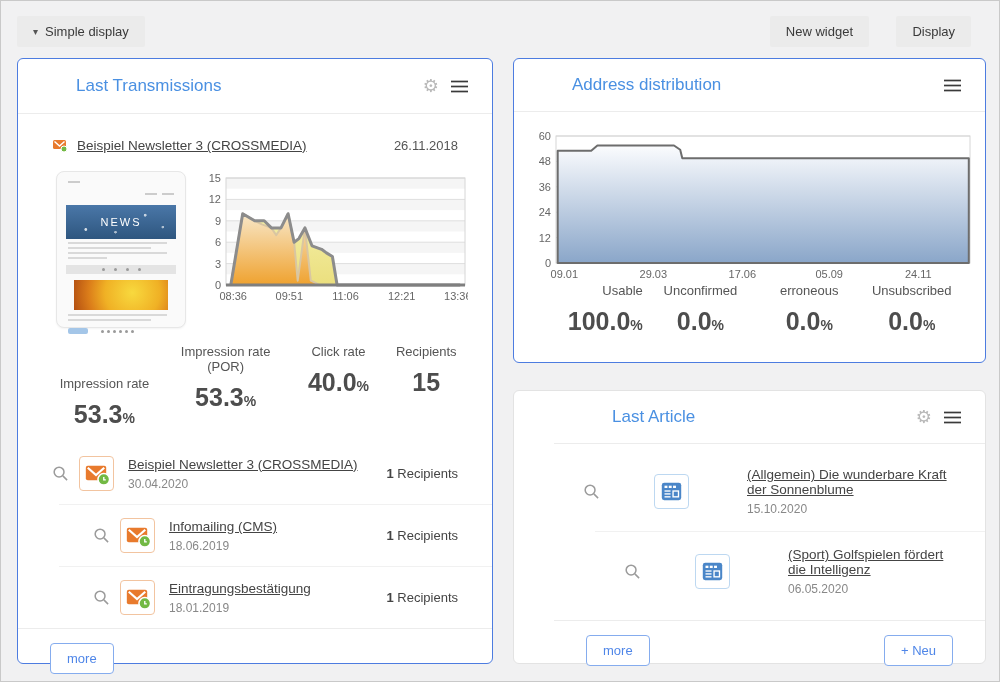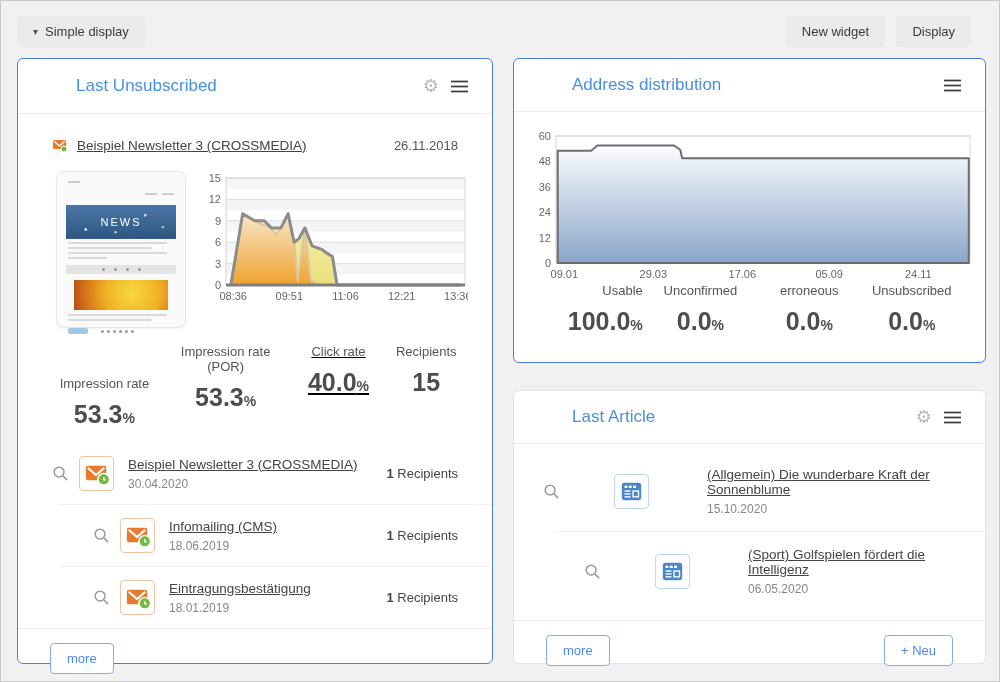--- a/index.html
+++ b/index.html
@@ -3,31 +3,31 @@
 <meta charset="utf-8">
 <style>
   html,body{margin:0;padding:0;background:#fff;}
   .app{position:relative;width:1000px;height:682px;background:#f1f1f2;border:1px solid #c9c9c9;
        box-sizing:border-box;font-family:"Liberation Sans","DejaVu Sans",sans-serif;overflow:hidden;}
 
   
   .btn-gray{position:absolute;top:15px;height:31px;background:#ebebeb;color:#3a3a3a;font-size:13px;
             border:none;border-radius:2px;padding:0 16px;display:flex;align-items:center;gap:7px;cursor:pointer;}
   #btn-view{left:16px;}
-  #btn-new{right:114px;}
+  #btn-new{right:130px;}
   #btn-display{right:28px;}
   .caret{font-size:10px;color:#555;line-height:1;}
 
   
   .panel{position:absolute;background:#fff;border-radius:6px;box-sizing:border-box;}
   .panel.blue{border:1px solid #4d7ce0;}
   .panel.gray{border:1px solid #e3e3e3;}
   #panel-tx{left:16px;top:57px;width:476px;height:606px;}
   #panel-addr{left:512px;top:57px;width:473px;height:305px;}
-  #panel-art{left:512px;top:389px;width:473px;height:274px;}
+  #panel-art{left:512px;top:389px;width:473px;height:274px;padding-left:40px;}
 
   .panel-header{height:54px;border-bottom:1px solid #ececec;display:flex;align-items:center;
                 padding:0 24px 0 58px;}
   .panel-title{color:#4a90e2;font-size:17px;}
   .header-icons{margin-left:auto;display:flex;align-items:center;gap:12px;}
   .gear{font-size:18px;color:#b9b9b9;line-height:1;cursor:pointer;}
   .hamburger{cursor:pointer;display:flex;}
 
   
   .featured{display:flex;align-items:center;padding:24px 34px 16px 34px;gap:9px;}
@@ -104,21 +104,21 @@
   </button>
   <button class="btn-gray" id="btn-new">
     <span>New widget</span>
   </button>
   <button class="btn-gray" id="btn-display">
     <span>Display</span>
   </button>
 
   <div class="panel blue" id="panel-tx">
     <div class="panel-header">
-      <span class="panel-title">Last Unsubscribed</span>
+      <span class="panel-title">Last Transmissions</span>
       <span class="header-icons">
         <span class="gear">⚙</span>
         <span class="hamburger">
           <svg width="17" height="13" viewBox="0 0 17 13">
               <g stroke="#3a3a3a" stroke-width="1.7">
                 <line x1="0" y1="1.5" x2="17" y2="1.5"></line>
                 <line x1="0" y1="6.5" x2="17" y2="6.5"></line>
                 <line x1="0" y1="11.5" x2="17" y2="11.5"></line>
               </g>
             </svg>
@@ -212,21 +212,21 @@
 
     <div class="stats-row">
       <div class="stat" style="width:27%;margin-top:32px;">
         <div class="stat-label">Impression rate</div>
         <div class="stat-value"><span>53.3</span><span class="stat-unit">%</span></div>
       </div>
       <div class="stat" style="width:31%;">
         <div class="stat-label">Impression rate (POR)</div>
         <div class="stat-value"><span>53.3</span><span class="stat-unit">%</span></div>
       </div>
-      <div class="stat" style="width:23%;text-decoration:underline;">
+      <div class="stat" style="width:23%;">
         <div class="stat-label">Click rate</div>
         <div class="stat-value"><span>40.0</span><span class="stat-unit">%</span></div>
       </div>
       <div class="stat" style="width:19%;">
         <div class="stat-label">Recipients</div>
         <div class="stat-value"><span>15</span><span class="stat-unit"></span></div>
       </div>
     </div>
 
     <div class="rows">

